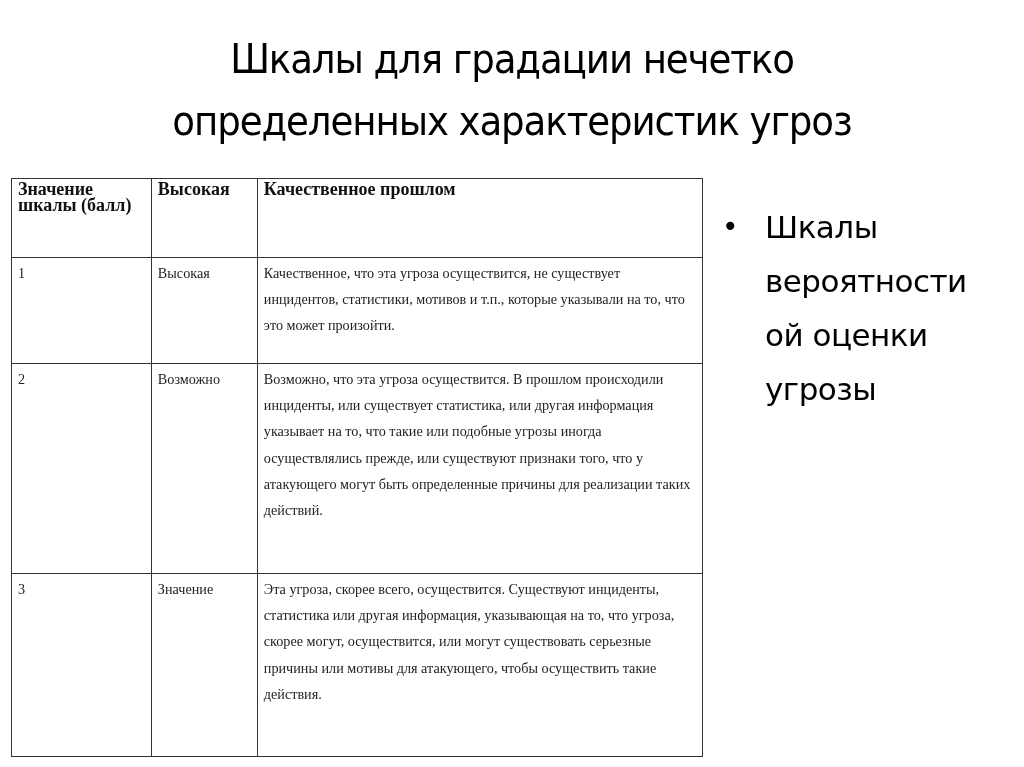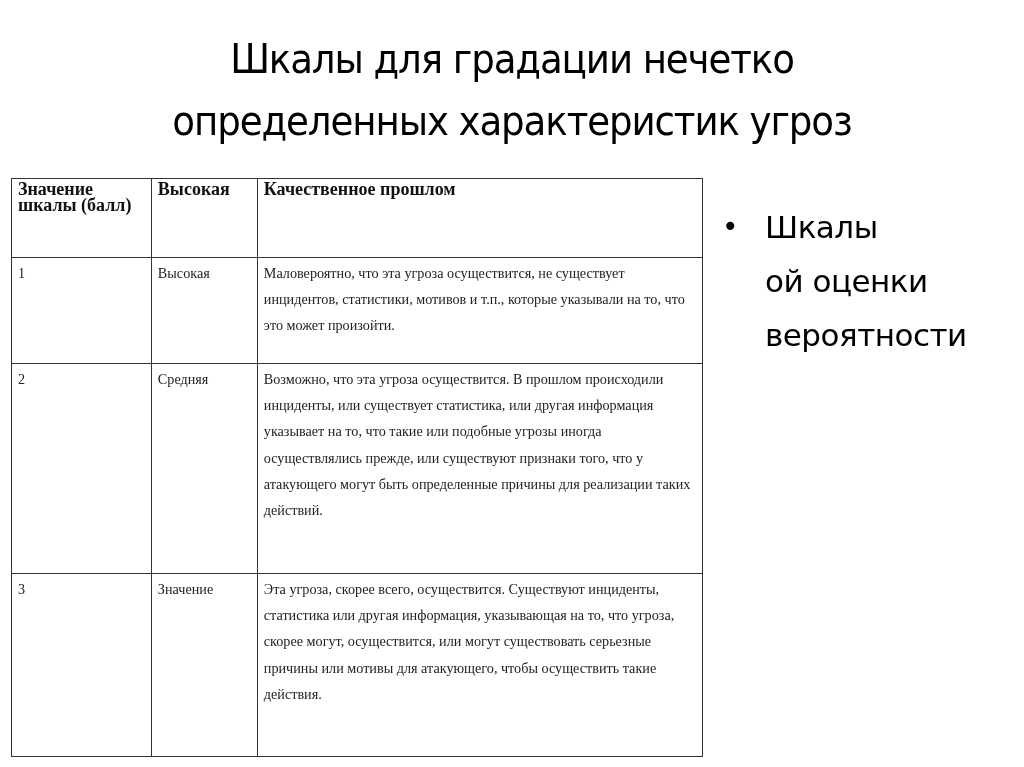--- a/index.html
+++ b/index.html
@@ -60,38 +60,39 @@
       </colgroup>
     <tbody>
         <tr class="hdr">
       <th>Значение шкалы (балл)</th>
       <th>Высокая</th>
       <th>Качественное прошлом</th>
     </tr>
     <tr class="r1">
       <td>1</td>
       <td>Высокая</td>
-      <td class="desc">Маловероятно, что эта угроза осуществится, не существует инцидентов, статистики, мотивов и т.п., которые указывали на то, что это может произойти.</td>
+      <td class="desc">Качественное, что эта угроза осуществится, не существует инцидентов, статистики, мотивов и т.п., которые указывали на то, что это может произойти.</td>
     </tr>
     <tr class="r2">
       <td>2</td>
-      <td>Средняя</td>
+      <td>Возможно</td>
       <td class="desc">Возможно, что эта угроза осуществится. В прошлом происходили инциденты, или существует статистика, или другая информация указывает на то, что такие или подобные угрозы иногда осуществлялись прежде, или существуют признаки того, что у атакующего могут быть определенные причины для реализации таких действий.</td>
     </tr>
     <tr class="r3">
       <td>3</td>
       <td>Значение</td>
       <td class="desc">Эта угроза, скорее всего, осуществится. Существуют инциденты, статистика или другая информация, указывающая на то, что угроза, скорее могут, осуществится, или могут существовать серьезные причины или мотивы для атакующего, чтобы осуществить такие действия.</td>
     </tr>
   </tbody>
     </table>
 </div>
 
 <div class="bullet-area">
   <div class="bullet-row">
     <div class="bullet-dot">•</div>
     <div class="bullet-text">
       <span>Шкалы</span>
+      <span>вероятности</span>
       <span>ой оценки</span>
-      <span>вероятности</span>
+      <span>угрозы</span>
     </div>
   </div>
 </div>
 
 </body></html>

